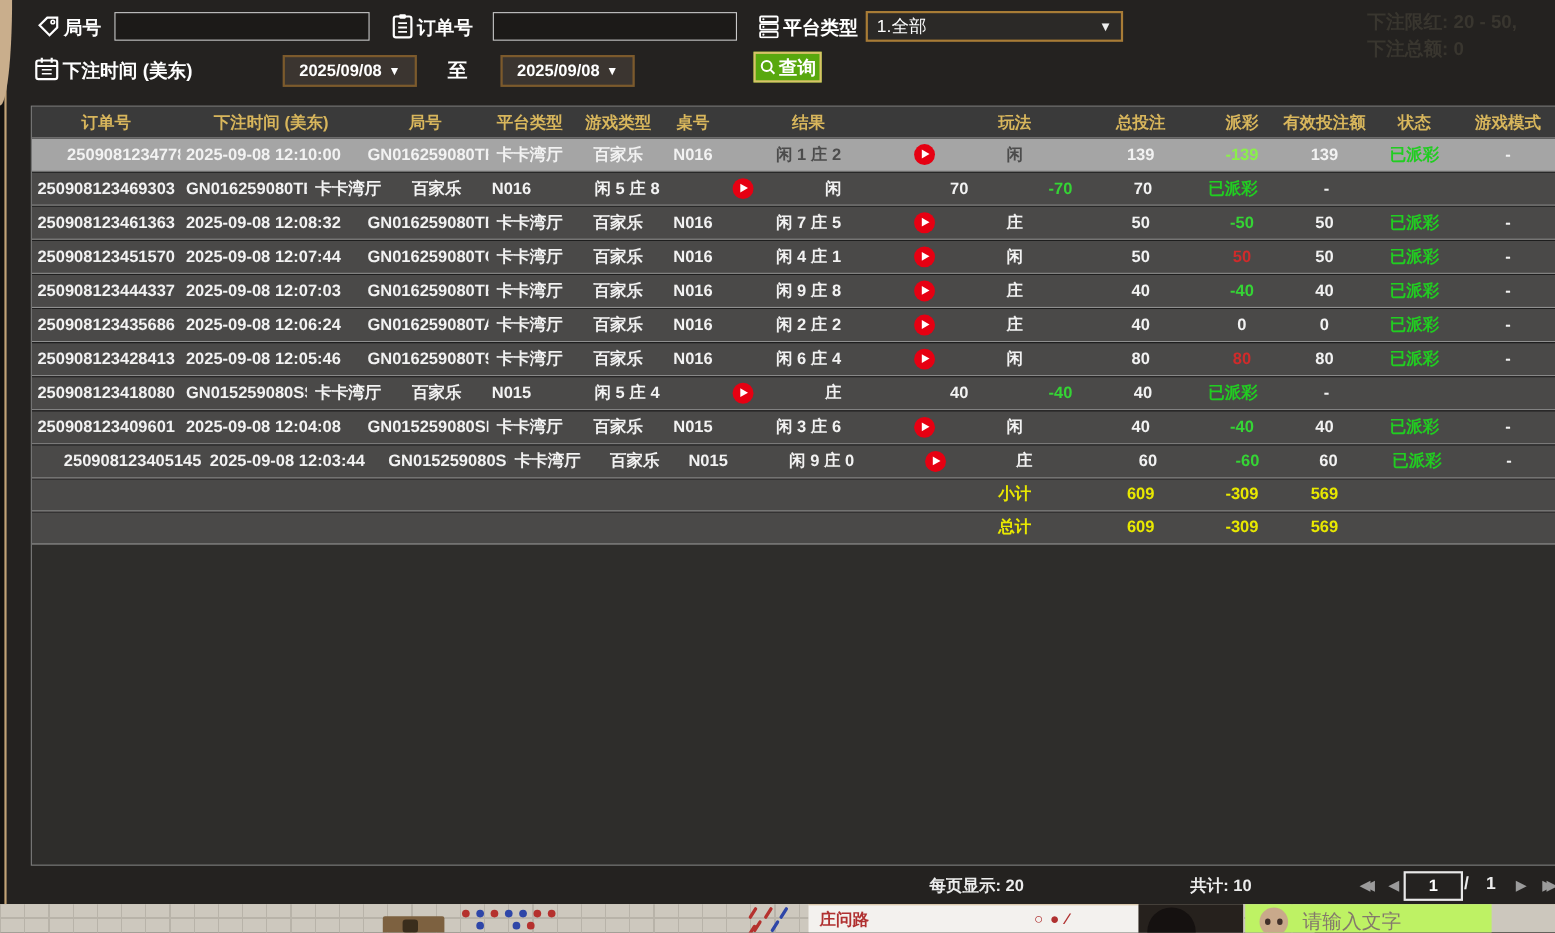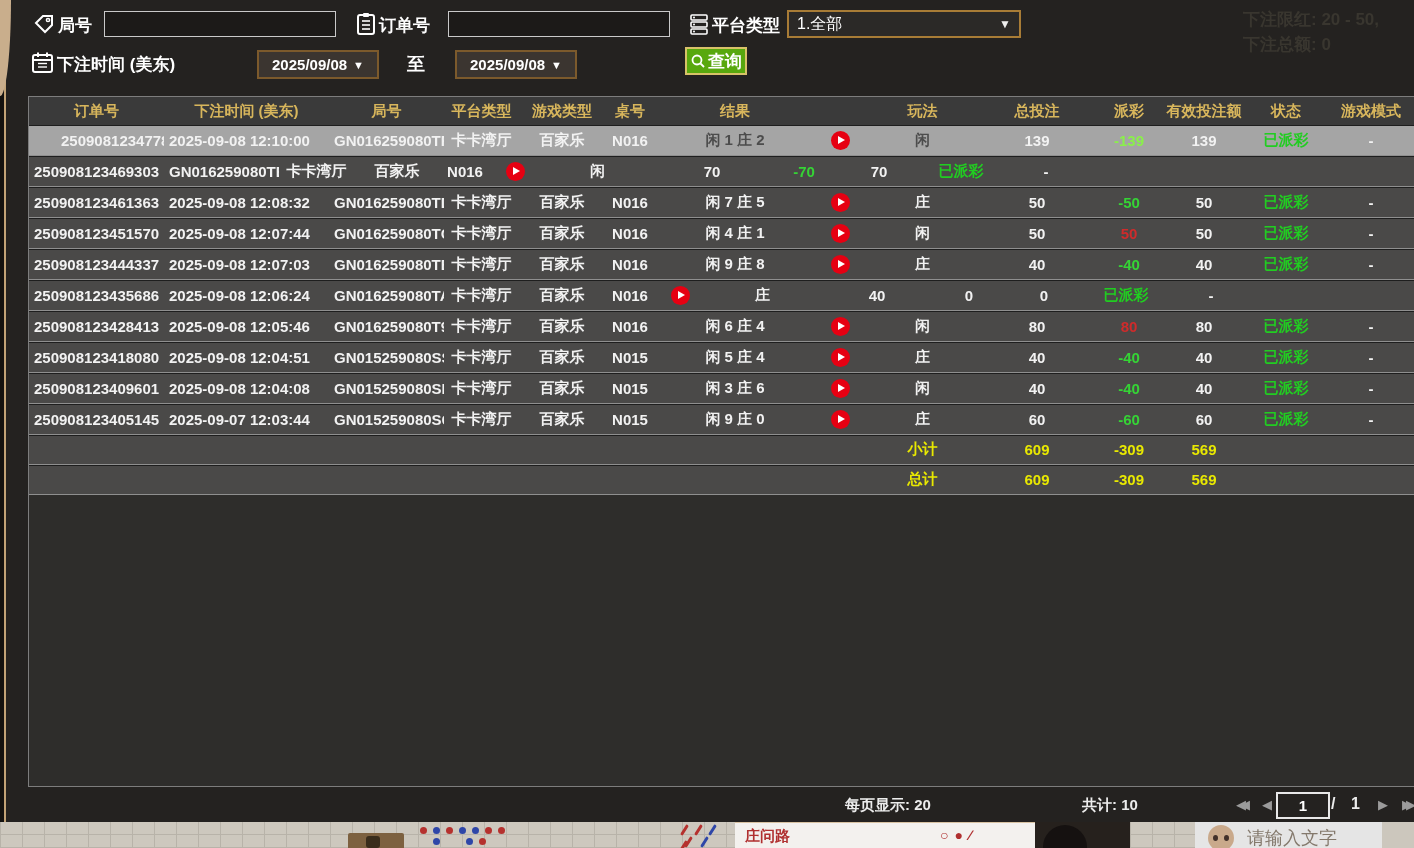--- a/index.html
+++ b/index.html
@@ -69,21 +69,21 @@
   .mk{position:absolute;border-radius:50%;width:7px;height:7px;}
   .mk.red{background:#b5312e;} .mk.blue{background:#2e46a8;}
   .mk.slash{width:3px;height:12px;border-radius:2px;transform:rotate(32deg);}
   #whitepanel{position:absolute;left:735px;top:0;width:300px;height:26px;background:#f3f1ee;
     border-top:1px solid #d8c2a2;}
   #road-label{position:absolute;left:10px;top:4px;color:#b03030;font-size:15px;font-weight:bold;}
   #road-legend{position:absolute;left:205px;top:4px;font-size:14px;font-weight:bold;color:#b03030;
     letter-spacing:6px;white-space:nowrap;}
   #darkband{position:absolute;left:1035px;top:0;width:95px;height:26px;background:#26211d;overflow:hidden;}
   #darkband .circ{position:absolute;left:8px;top:3px;width:44px;height:44px;border-radius:50%;background:#151110;}
-  #chatbar{position:absolute;left:1195px;top:0;width:187px;height:26px;background:#e5e5e5;overflow:hidden;}
+  #chatbar{position:absolute;left:1132px;top:0;width:224px;height:26px;background:#bef264;overflow:hidden;}
   #chat-face{position:absolute;left:13px;top:3px;width:26px;height:26px;border-radius:50%;background:#c9a98b;}
   #chat-face:before,#chat-face:after{content:"";position:absolute;top:10px;width:5px;height:6px;
     border-radius:50%;background:#41302a;}
   #chat-face:before{left:5px;} #chat-face:after{left:16px;}
   #chat-placeholder{position:absolute;left:52px;top:4px;color:#84796c;font-size:18px;white-space:nowrap;}
   svg{display:block;}
 </style>
 </head>
 <body>
 
@@ -202,20 +202,21 @@
           <span class="cell" style="width: 80px;">139</span>
           <span class="cell status-paid" style="width: 84px;">已派彩</span>
           <span class="cell" style="width: 86px;">-</span>
         </div>
         <div class="trow drow">
           <span class="cell left" style="width: 135px;">250908123469303</span>
           <span class="cell left" style="width: 115px;">GN016259080TE</span>
           <span class="cell" style="width: 75px;">卡卡湾厅</span>
           <span class="cell" style="width: 86px;">百家乐</span>
           <span class="cell" style="width: 50px;">N016</span>
+          <span class="cell dim" style="width: 160px;">闲 5 庄 8</span>
           <span class="cell" style="width: 50px;">
             <button class="playbtn">
               <span class="tri"></span>
             </button>
           </span>
           <span class="cell dim" style="width: 115px;">闲</span>
           <span class="cell" style="width: 114px;">70</span>
           <span class="cell neg" style="width: 70px;">-70</span>
           <span class="cell" style="width: 80px;">70</span>
           <span class="cell status-paid" style="width: 84px;">已派彩</span>
@@ -281,20 +282,21 @@
           <span class="cell status-paid" style="width: 84px;">已派彩</span>
           <span class="cell" style="width: 86px;">-</span>
         </div>
         <div class="trow drow">
           <span class="cell left" style="width: 135px;">250908123435686</span>
           <span class="cell left" style="width: 165px;">2025-09-08 12:06:24</span>
           <span class="cell left" style="width: 115px;">GN016259080TA</span>
           <span class="cell" style="width: 75px;">卡卡湾厅</span>
           <span class="cell" style="width: 86px;">百家乐</span>
           <span class="cell" style="width: 50px;">N016</span>
+          <span class="cell dim" style="width: 160px;">闲 2 庄 2</span>
           <span class="cell" style="width: 50px;">
             <button class="playbtn">
               <span class="tri"></span>
             </button>
           </span>
           <span class="cell dim" style="width: 115px;">庄</span>
           <span class="cell" style="width: 114px;">40</span>
           <span class="cell zero" style="width: 70px;">0</span>
           <span class="cell" style="width: 80px;">0</span>
           <span class="cell status-paid" style="width: 84px;">已派彩</span>
@@ -315,21 +317,20 @@
           </span>
           <span class="cell dim" style="width: 115px;">闲</span>
           <span class="cell" style="width: 114px;">80</span>
           <span class="cell pos" style="width: 70px;">80</span>
           <span class="cell" style="width: 80px;">80</span>
           <span class="cell status-paid" style="width: 84px;">已派彩</span>
           <span class="cell" style="width: 86px;">-</span>
         </div>
         <div class="trow drow">
           <span class="cell left" style="width: 135px;">250908123418080</span>
-          <span class="cell left" style="width: 165px;">2025-09-08 12:04:51</span>
           <span class="cell left" style="width: 115px;">GN015259080SS</span>
           <span class="cell" style="width: 75px;">卡卡湾厅</span>
           <span class="cell" style="width: 86px;">百家乐</span>
           <span class="cell" style="width: 50px;">N015</span>
           <span class="cell dim" style="width: 160px;">闲 5 庄 4</span>
           <span class="cell" style="width: 50px;">
             <button class="playbtn">
               <span class="tri"></span>
             </button>
           </span>
@@ -354,22 +355,22 @@
             </button>
           </span>
           <span class="cell dim" style="width: 115px;">闲</span>
           <span class="cell" style="width: 114px;">40</span>
           <span class="cell neg" style="width: 70px;">-40</span>
           <span class="cell" style="width: 80px;">40</span>
           <span class="cell status-paid" style="width: 84px;">已派彩</span>
           <span class="cell" style="width: 86px;">-</span>
         </div>
         <div class="trow drow">
-          <span class="cell left" style="width: 135px;">250908123405145</span>
-          <span class="cell left" style="width: 165px;">2025-09-07 12:03:44</span>
+          <span class="cell left" style="width: 135px; margin-left: 24px;">250908123405145</span>
+          <span class="cell left" style="width: 165px;">2025-09-08 12:03:44</span>
           <span class="cell left" style="width: 115px;">GN015259080SQ</span>
           <span class="cell" style="width: 75px;">卡卡湾厅</span>
           <span class="cell" style="width: 86px;">百家乐</span>
           <span class="cell" style="width: 50px;">N015</span>
           <span class="cell dim" style="width: 160px;">闲 9 庄 0</span>
           <span class="cell" style="width: 50px;">
             <button class="playbtn">
               <span class="tri"></span>
             </button>
           </span>

